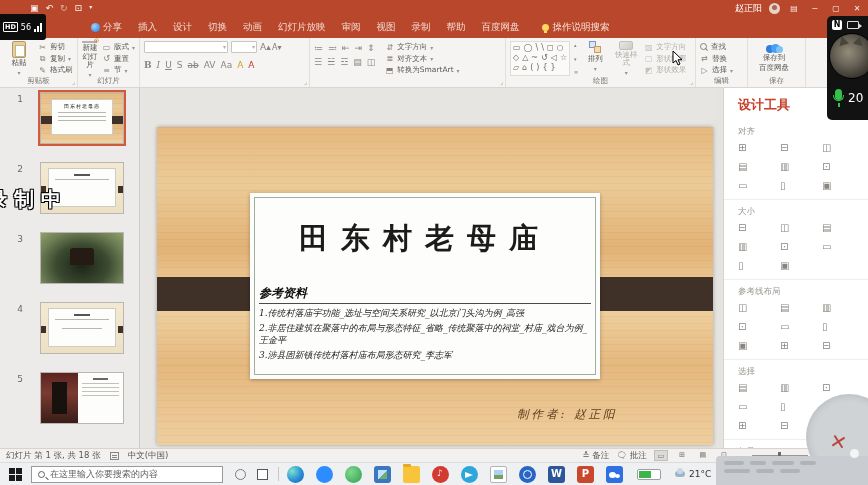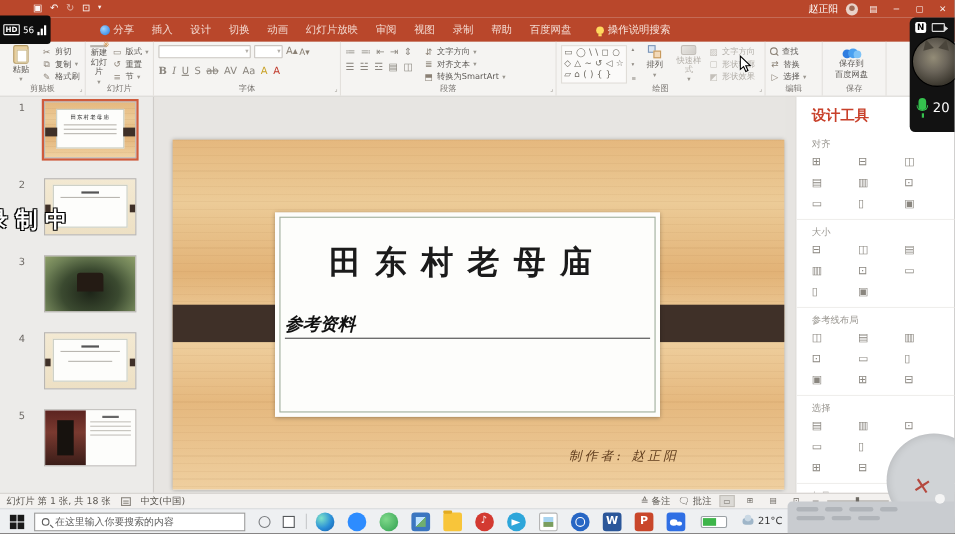--- a/index.html
+++ b/index.html
@@ -99,21 +99,21 @@
   .slide { position:absolute; left:16px; top:39px; width:556px; height:318px; box-shadow:0 0 4px rgba(0,0,0,.3);
     background:repeating-linear-gradient(180deg, rgba(120,70,20,.05) 0 1px, transparent 1px 7px),
     linear-gradient(180deg,#e5b87e 0%,#eccb97 18%,#e2b276 38%,#f0d2a2 55%,#e5b87e 75%,#efcf9f 100%); }
   .band { position:absolute; top:150px; height:34px; background:#3f3028; }
   .band.l { left:0; width:98px; }
   .band.r { left:434px; right:0; }
   .card { position:absolute; left:93px; top:66px; width:350px; height:186px; background:#fdfdfb; box-shadow:0 1px 4px rgba(0,0,0,.28); }
   .card::after { content:""; position:absolute; inset:4px; border:1px solid #9fae9c; pointer-events:none; }
   .slide-title { margin-top:26px; text-align:center; font-size:29px; font-weight:bold; letter-spacing:13px; color:#1b1b1b; font-family:"DejaVu Serif","Liberation Serif",serif; }
   .refs { position:absolute; left:9px; right:9px; top:92px; font-family:"DejaVu Serif","Liberation Serif",serif; font-style:italic; }
-  .refs-head { font-size:16px; font-weight:bold; color:#111; border-bottom:1px solid #4a4a4a; padding-bottom:1px; width:100%; }
+  .refs-head { font-size:12px; font-weight:bold; color:#111; border-bottom:1px solid #4a4a4a; padding-bottom:1px; width:100%; }
   .ref-line { font-size:9px; color:#1d1d1d; margin-top:4px; line-height:1.25; }
   .author { position:absolute; left:360px; top:280px; font-size:11.5px; letter-spacing:3px; color:#5f3c1d; font-family:"DejaVu Serif","Liberation Serif",serif; font-style:italic; white-space:nowrap; }
 
   .vscroll { position:absolute; left:714px; top:0; width:9px; height:360px; background:#efedea; border-left:1px solid #dcd9d5; }
   .vthumb { position:absolute; left:1px; top:6px; width:6px; height:34px; background:#fbfaf9; border:1px solid #c6c3bf; border-radius:3px; }
   .vbtn { position:absolute; left:0; width:9px; text-align:center; font-size:5px; color:#8a8680; }
 
   
   .design-panel { position:absolute; left:723px; top:0; width:145px; height:360px; background:#fff; border-left:1px solid #d8d5d1; overflow:hidden; }
   .dp-title { color:#c8402a; font-size:13px; font-weight:bold; margin:8px 0 6px 14px; }
@@ -347,21 +347,20 @@
         <b>B</b>
         <i style="font-family:'DejaVu Serif',serif">I</i>
         <span style="text-decoration:underline">U</span>
         <span>S</span>
         <span style="text-decoration:line-through">ab</span>
         <span>AV</span>
         <span>Aa</span>
         <span style="color:#c9a227">A</span>
         <span style="color:#c0392b">A</span>
       </div>
-      <span class="grp-label">字体</span>
       <span class="launcher">⌟</span>
     </div>
 
     <div class="grp" style="width:196px">
       <div style="display:flex; flex-direction:column; gap:4px; padding-top:2px;">
         <div class="glyphrow" style="margin-top:0">
           <span>≔</span>
           <span>≕</span>
           <span>⇤</span>
           <span>⇥</span>
@@ -385,21 +384,20 @@
             <span class="g-ico">≣</span>
             <span>对齐文本</span>
             <span class="caret">▾</span>
           </div>
         <div class="minirow">
             <span class="g-ico">⬒</span>
             <span>转换为SmartArt</span>
             <span class="caret">▾</span>
           </div>
       </div>
-      <span class="grp-label">段落</span>
       <span class="launcher">⌟</span>
     </div>
 
     <div class="grp" style="width:190px">
       <div class="shape-grid" id="shapeGrid">
           <div class="shape-row">
             <span>▭</span>
             <span>◯</span>
             <span>\</span>
             <span>\</span>
@@ -552,20 +550,25 @@
       </div>
 
     <div class="canvas">
       <div class="slide">
         <div class="band l"></div>
         <div class="band r"></div>
         <div class="card">
           <div class="slide-title">田东村老母庙</div>
           <div class="refs">
             <div class="refs-head">参考资料</div>
+            <div id="refLines">
+                <div class="ref-line">1.传统村落庙宇功能_选址与空间关系研究_以北京门头沟为例_高强</div>
+                <div class="ref-line">2.非居住建筑在聚落中的布局与形态特征_省略_传统聚落中的祠堂_村庙_戏台为例_王金平</div>
+                <div class="ref-line">3.涉县固新镇传统村落村庙布局形态研究_李志军</div>
+              </div>
           </div>
         </div>
         <div class="author">制作者: 赵正阳</div>
       </div>
       <div class="vscroll">
         <div class="vthumb"></div>
         <span class="vbtn" style="top:0">▴</span>
         <span class="vbtn" style="top:332px">▴</span>
         <span class="vbtn" style="top:344px">▾</span>
       </div>

